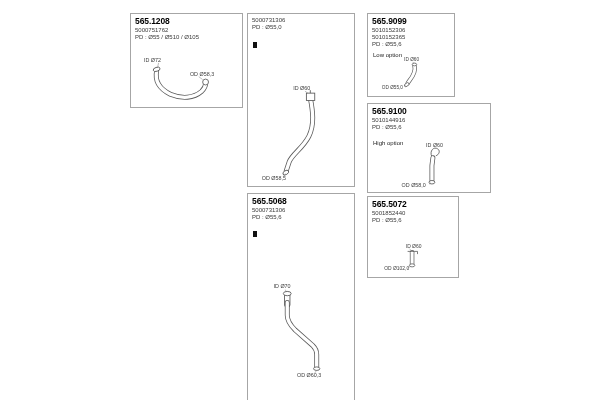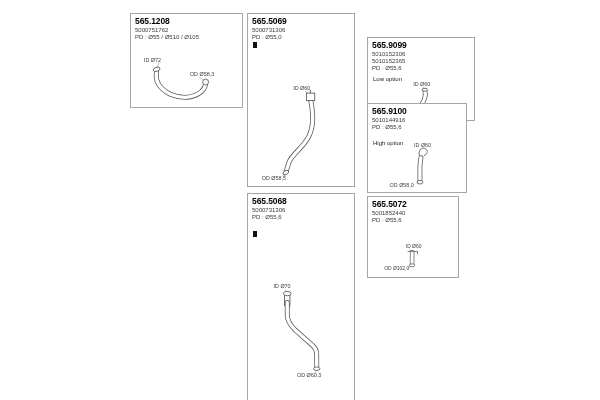--- a/index.html
+++ b/index.html
@@ -45,21 +45,20 @@
       <circle class="end" cx="76" cy="69.5" r="3"></circle>
       <line class="ld" x1="27" y1="54" x2="28" y2="50"></line>
       <line class="ld" x1="73" y1="67" x2="69" y2="64"></line>
       <text class="lbl" x="13" y="49">ID Ø72</text>
       <text class="lbl" x="60" y="63">OD Ø58,3</text>
     </svg>
   </div>
 
   <div class="panel" style="left:247px; top:13px; width:108px; height:174px;">
     <div class="hdr">
-      <div class="pn">565.5069</div>
       <div class="ref">5000731306</div>
       <div class="spec">PD : Ø55,0</div>
     </div>
     <div class="marker" style="left:5px; top:28px;"></div>
     <svg class="draw" viewBox="0 0 108 174">
       <path class="po" d="M63.5,85 C66,98 68,112 62,124 C56,136 45,142 42,150 L39,159"></path>
       <path class="pi" d="M63.5,85 C66,98 68,112 62,124 C56,136 45,142 42,150 L39,159"></path>
       <rect class="end" x="59.5" y="80" width="8.5" height="7.5"></rect>
       <line class="thin" x1="63.5" y1="77" x2="63.5" y2="80"></line>
       <ellipse class="end" cx="38.5" cy="161" rx="3.2" ry="2" transform="rotate(-32 38.5 161)"></ellipse>
@@ -84,41 +83,41 @@
       <path class="pi" d="M40,90 L40,103 C40,109 43,113 48,118 L66,134 C69,137 70,140 70,143 L70,156"></path>
       <ellipse class="end" cx="40" cy="81" rx="4" ry="2.2"></ellipse>
       <ellipse class="end" cx="70" cy="157.5" rx="3.2" ry="1.8"></ellipse>
       <line class="ld" x1="38" y1="77" x2="39" y2="79"></line>
       <line class="ld" x1="68" y1="162" x2="70" y2="159"></line>
       <text class="lbl" x="26" y="75">ID Ø70</text>
       <text class="lbl" x="50" y="166">OD Ø60,3</text>
     </svg>
   </div>
 
-  <div class="panel" style="left:367px; top:13px; width:108px; height:84px;margin-top:24px;">
+  <div class="panel" style="left:367px; top:13px; width:88px; height:84px;">
     <div class="hdr">
       <div class="pn">565.9099</div>
       <div class="ref">5010152306</div>
       <div class="ref">5010152365</div>
       <div class="spec">PD : Ø55,6</div>
     </div>
     <div class="opt" style="left:5px; top:38px;">Low option</div>
     <svg class="draw" viewBox="0 0 100 84">
       <path class="po" d="M54,54 C56,61 52,67 48,72 L46,75"></path>
       <path class="pi" d="M54,54 C56,61 52,67 48,72 L46,75"></path>
       <ellipse class="end" cx="54" cy="53" rx="2.6" ry="1.6"></ellipse>
       <ellipse class="end" cx="45" cy="76.5" rx="3" ry="1.8" transform="rotate(-38 45 76.5)"></ellipse>
       <line class="ld" x1="52" y1="50" x2="53.5" y2="52"></line>
       <line class="ld" x1="42" y1="78" x2="44" y2="77"></line>
       <text class="lbl" x="42" y="49">ID Ø60</text>
       <text class="lbl" x="16" y="81">OD Ø55,0</text>
     </svg>
   </div>
 
-  <div class="panel" style="left:367px; top:103px; width:100px; height:90px;">
+  <div class="panel" style="left:367px; top:103px; width:124px; height:90px;">
     <div class="hdr">
       <div class="pn">565.9100</div>
       <div class="ref">5010144916</div>
       <div class="spec">PD : Ø55,6</div>
     </div>
     <div class="opt" style="left:5px; top:36px;">High option</div>
     <svg class="draw" viewBox="0 0 100 90">
       <path class="thin" d="M53,54 C50,48 55,43 59,46 C62,48 60,52 57,53"></path>
       <path class="po" d="M54,55 L53,63 L53,78"></path>
       <path class="pi" d="M54,55 L53,63 L53,78"></path>

